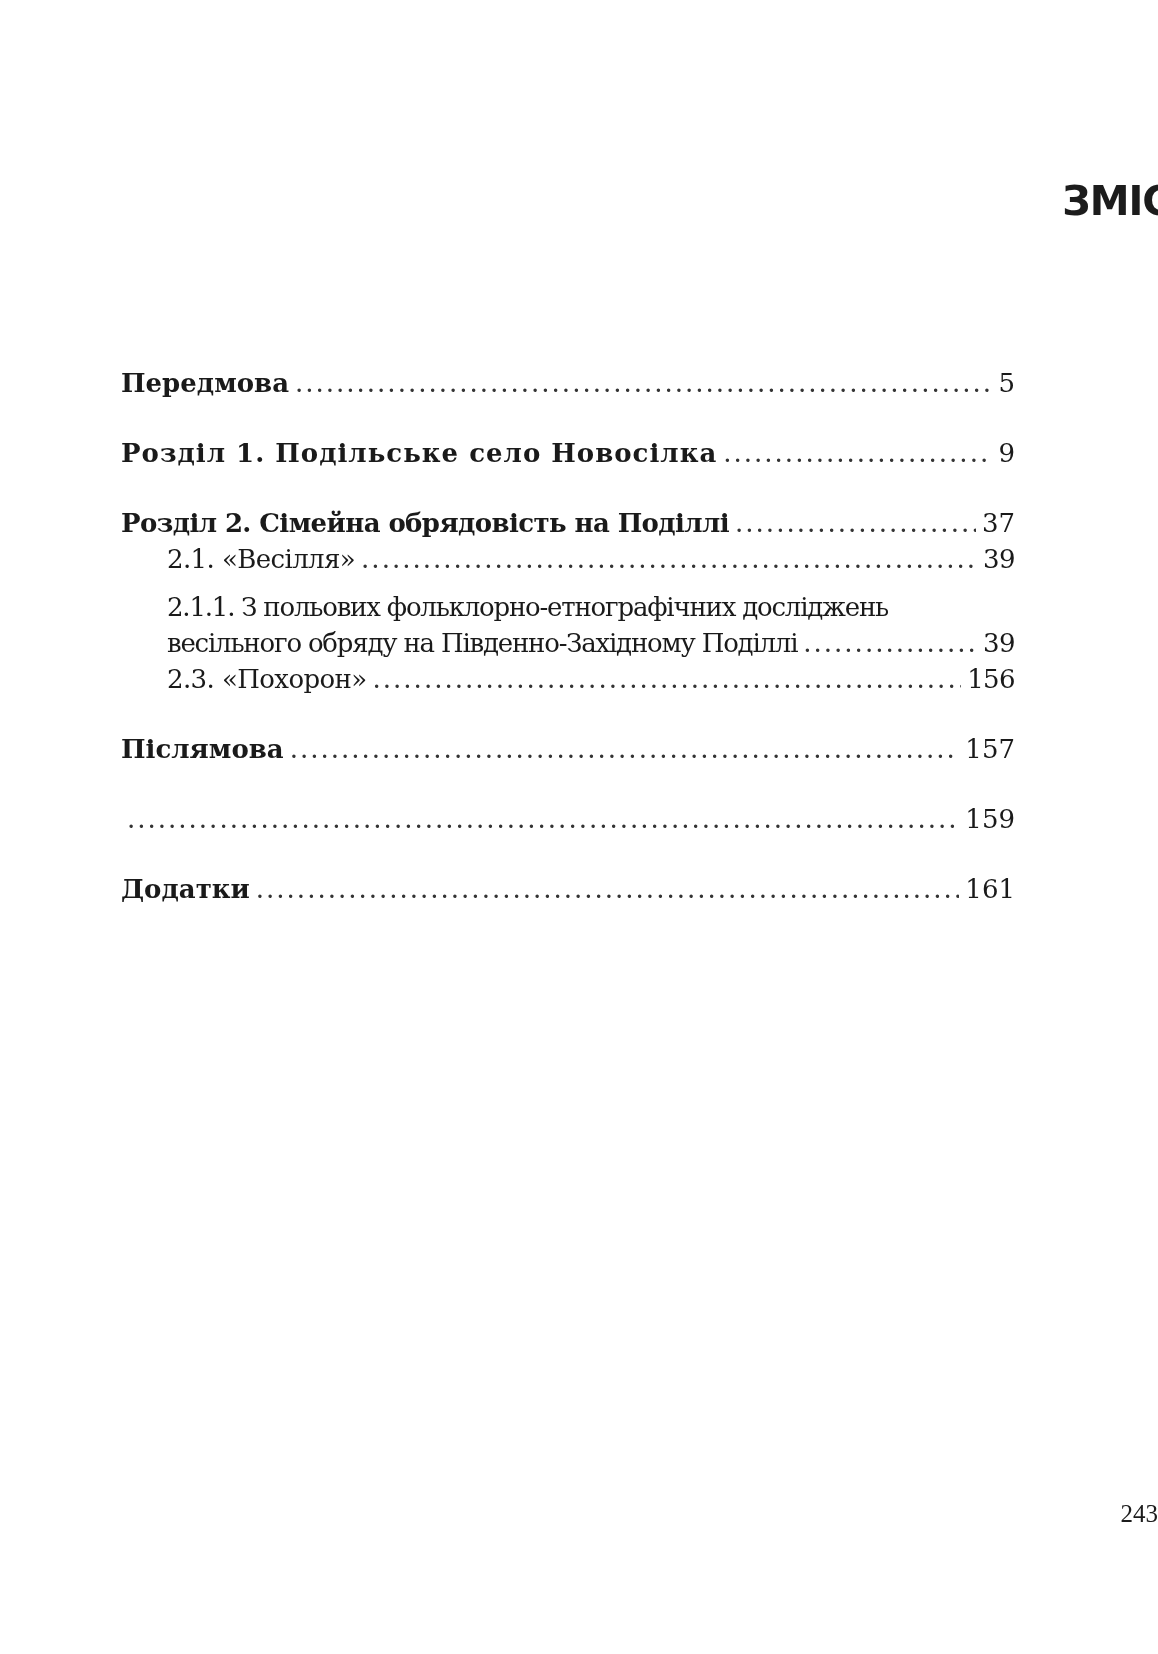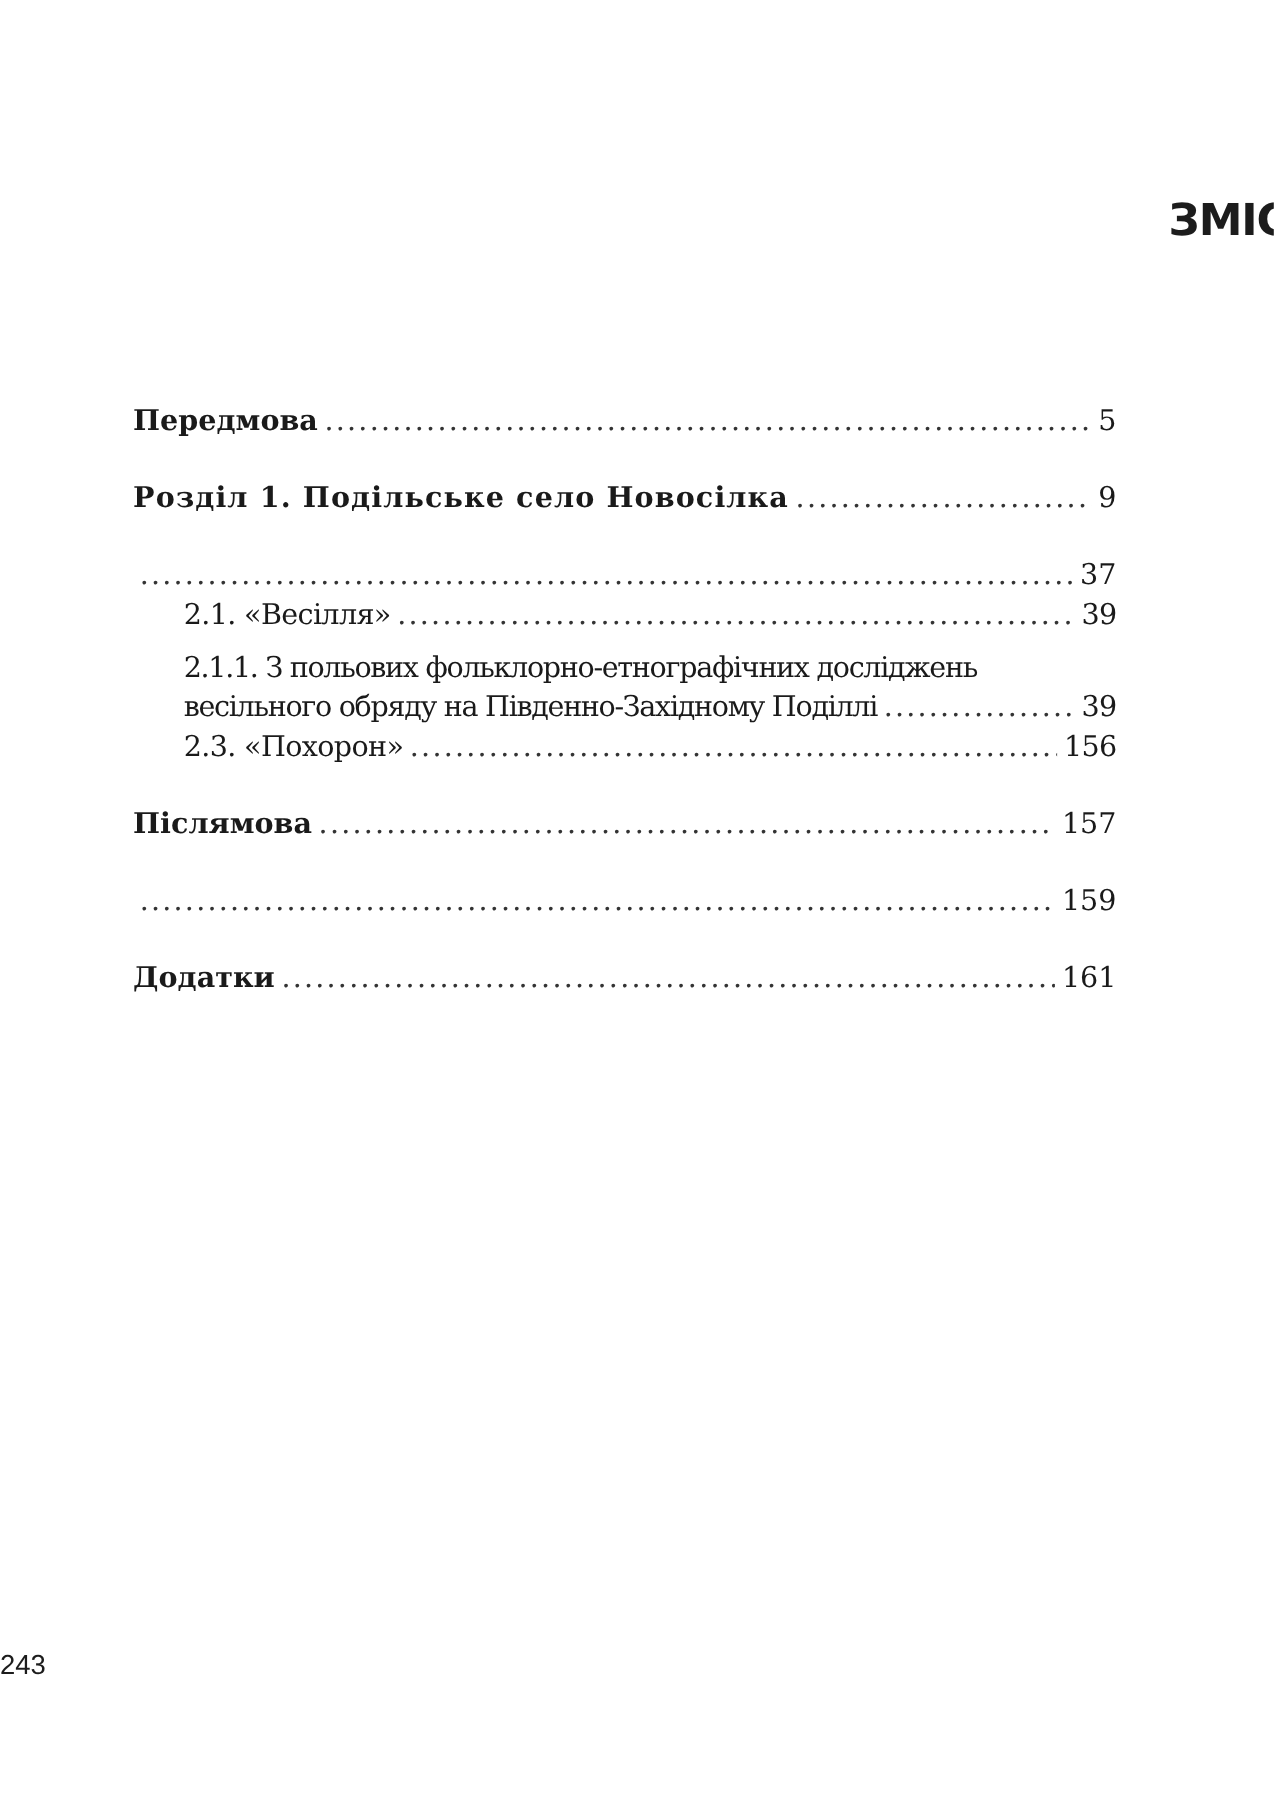--- a/index.html
+++ b/index.html
@@ -29,21 +29,21 @@
       font-weight: normal; letter-spacing: 2px; color: #333;
     }
     .row .leader::after {
       content: "..............................................................................................................................................................";
     }
     .row .page { flex: 0 0 auto; font-weight: normal; }
     .row.plain { display: block; margin-top: 12px; }
     .gap { height: 34px; }
     .page-number {
       position: absolute; left: 0; width: 1158px; top: 1500px;
-      text-align: left; font-family: Liberation Sans, sans-serif;
+      text-align: right; font-family: Liberation Serif, serif;
       font-size: 25px; color: #1c1c1c;
     }
   </style>
 </head>
 <body>
 
 <div class="title">ЗМІСТ</div>
 
 <div class="toc">
   <div class="row major">
@@ -52,20 +52,21 @@
     <span class="page">5</span>
   </div>
   <div class="gap"></div>
   <div class="row major">
     <span class="label" style="letter-spacing:1px">Розділ 1. Подільське село Новосілка</span>
     <span class="leader"></span>
     <span class="page">9</span>
   </div>
   <div class="gap"></div>
   <div class="row major">
+    <span class="label" style="letter-spacing:-0.6px">Розділ 2. Сімейна обрядовість на Поділлі</span>
     <span class="leader"></span>
     <span class="page">37</span>
   </div>
   <div class="row sub">
     <span class="label">2.1. «Весілля»</span>
     <span class="leader"></span>
     <span class="page">39</span>
   </div>
   <div class="row sub plain">
     <span class="label" style="letter-spacing:-1.2px">2.1.1. З польових фольклорно-етнографічних досліджень</span>

